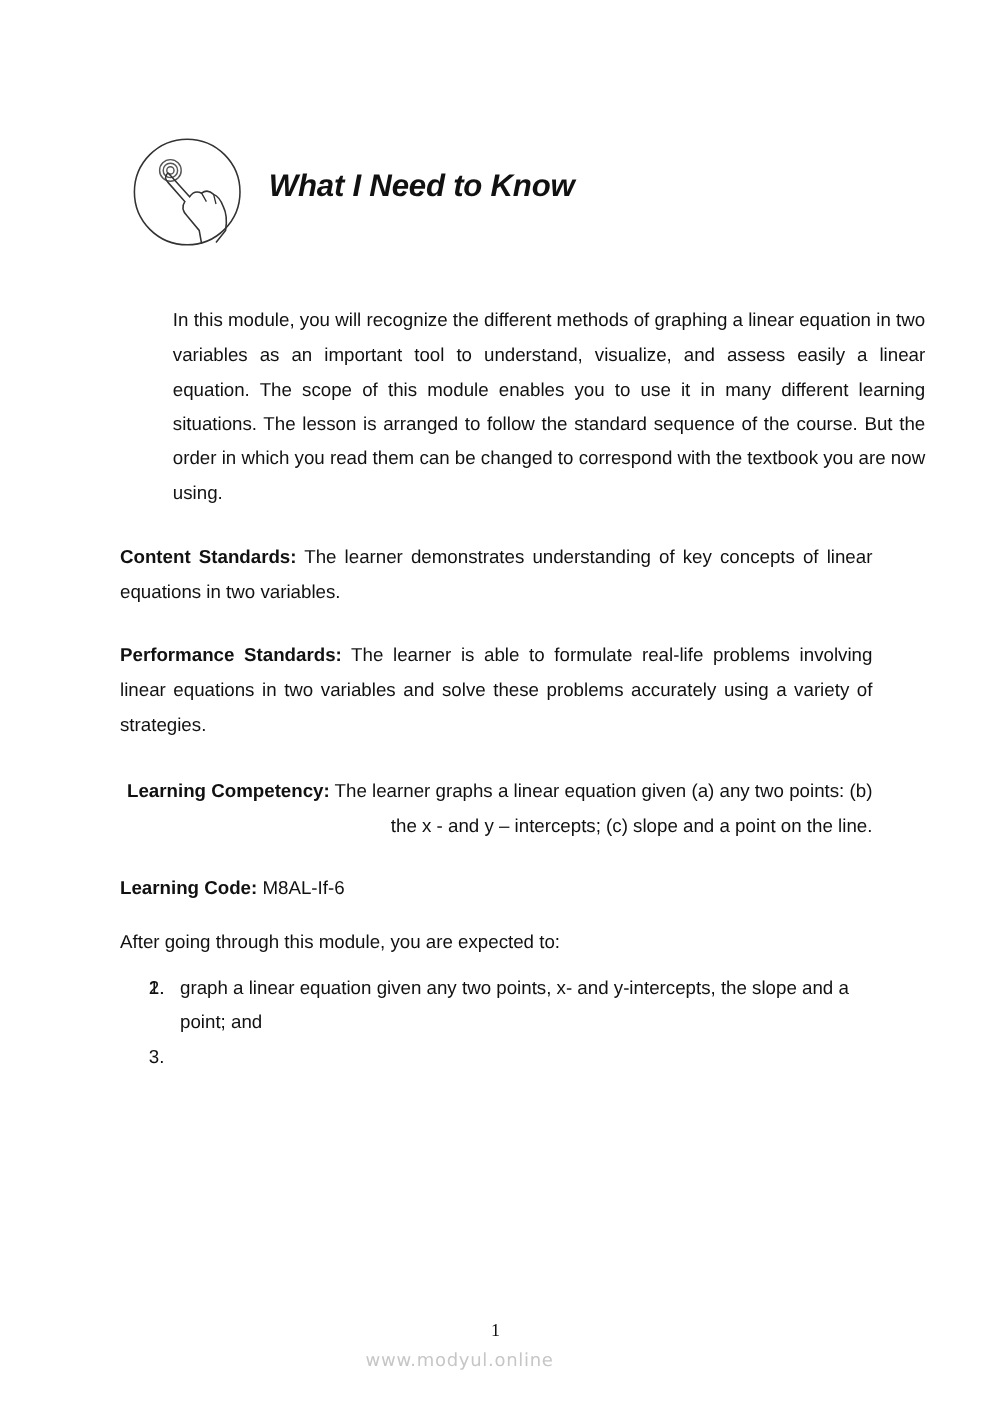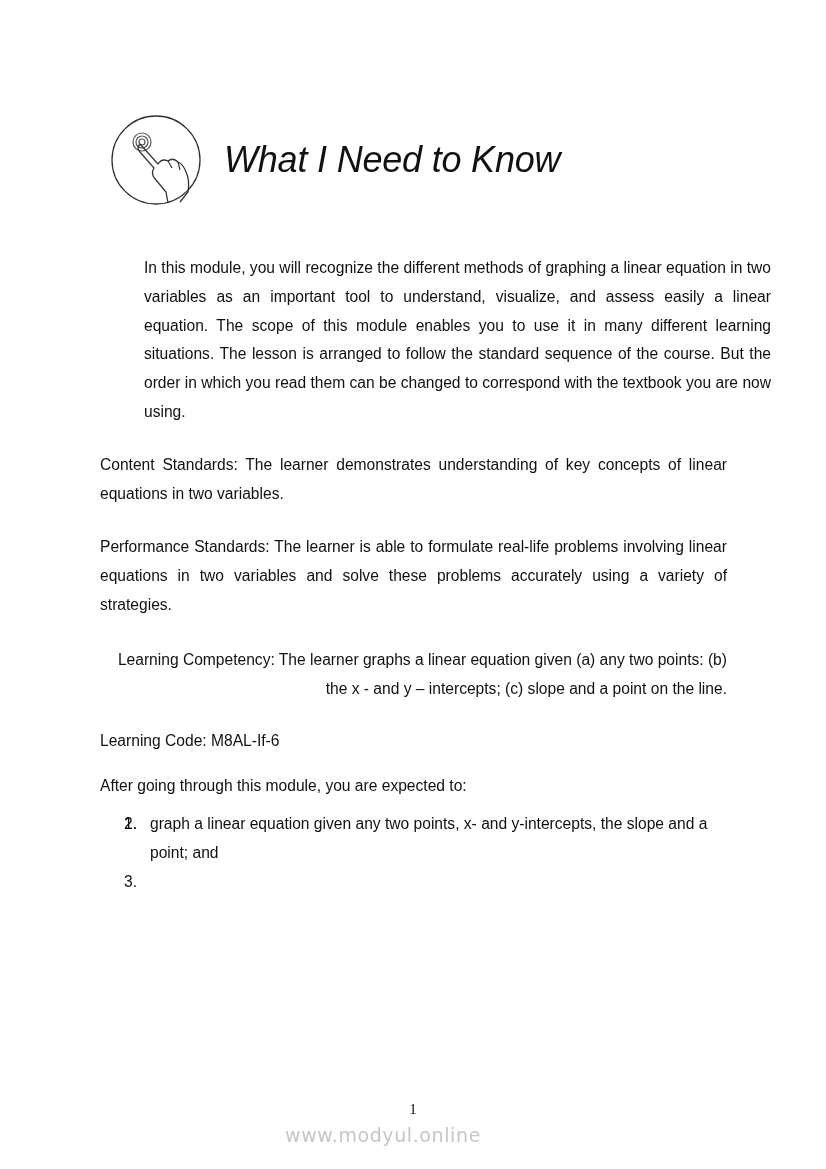--- a/index.html
+++ b/index.html
@@ -1,38 +1,38 @@
 <!DOCTYPE html>
 <html><head>
 <meta charset="utf-8">
 <style>
   html, body { margin: 0; padding: 0; background: #ffffff; }
   body { width: 826px; height: 1169px; position: relative; overflow: hidden;
          font-family: "Liberation Sans", sans-serif; color: #111; }
   .header { position: absolute; left: 110px; top: 112px; height: 95px; display: flex; align-items: center; }
   .logo { width: 92px; height: 92px; }
-  .title { position: absolute; left: 224px; top: 139px; font-size: 36px; font-weight: normal; font-style: italic;
+  .title { position: absolute; left: 224px; top: 139px; font-size: 26px; font-weight: bold; font-style: italic;
            font-family: "Liberation Sans", sans-serif; color: #111; white-space: nowrap; letter-spacing: -0.2px; }
   .content { position: absolute; left: 100px; width: 627px; font-size: 15.6px; line-height: 28.8px; }
   .para { text-align: justify; margin: 0; }
   .intro { top: 254px; margin-left: 44px; }
   .content-std { top: 451px; }
   .perf-std { top: 533px; }
   .competency { top: 646px; }
   .code { top: 727px; }
   .after { top: 772px; }
-  .label { font-weight: normal; margin-top: 40px; }
+  .label { font-weight: bold; margin-top: 40px; }
   ol.objectives { position: absolute; left: 100px; top: 810px; width: 627px; margin: 0; padding: 0;
                   list-style: none; font-size: 15.6px; line-height: 28.8px; }
   ol.objectives li { position: relative; padding-left: 50px; }
   ol.objectives li .num { position: absolute; left: 24px; }
   .page-num { position: absolute; left: 0; width: 826px; top: 1101px; text-align: center;
               font-family: "Liberation Serif", serif; font-size: 15px; color: #111; }
   .watermark { position: absolute; left: 0; width: 766px; top: 1124px; text-align: center;
-               font-family: "DejaVu Sans", sans-serif; font-size: 19px; color: #c6c6c6; letter-spacing: 0.6px; }
+               font-family: "DejaVu Sans", sans-serif; font-size: 15px; color: #c6c6c6; letter-spacing: 0.6px; }
 </style>
 </head>
 <body>
 
 <div class="header">
   <svg class="logo" viewBox="0 0 92 92">
     <circle cx="46" cy="46" r="44" fill="none" stroke="#333" stroke-width="1.3"></circle>
     <circle cx="32" cy="28" r="9" fill="none" stroke="#555" stroke-width="1.2"></circle>
     <circle cx="32" cy="28" r="6" fill="none" stroke="#555" stroke-width="1.2"></circle>
     <circle cx="32" cy="28" r="3" fill="none" stroke="#555" stroke-width="1.2"></circle>

